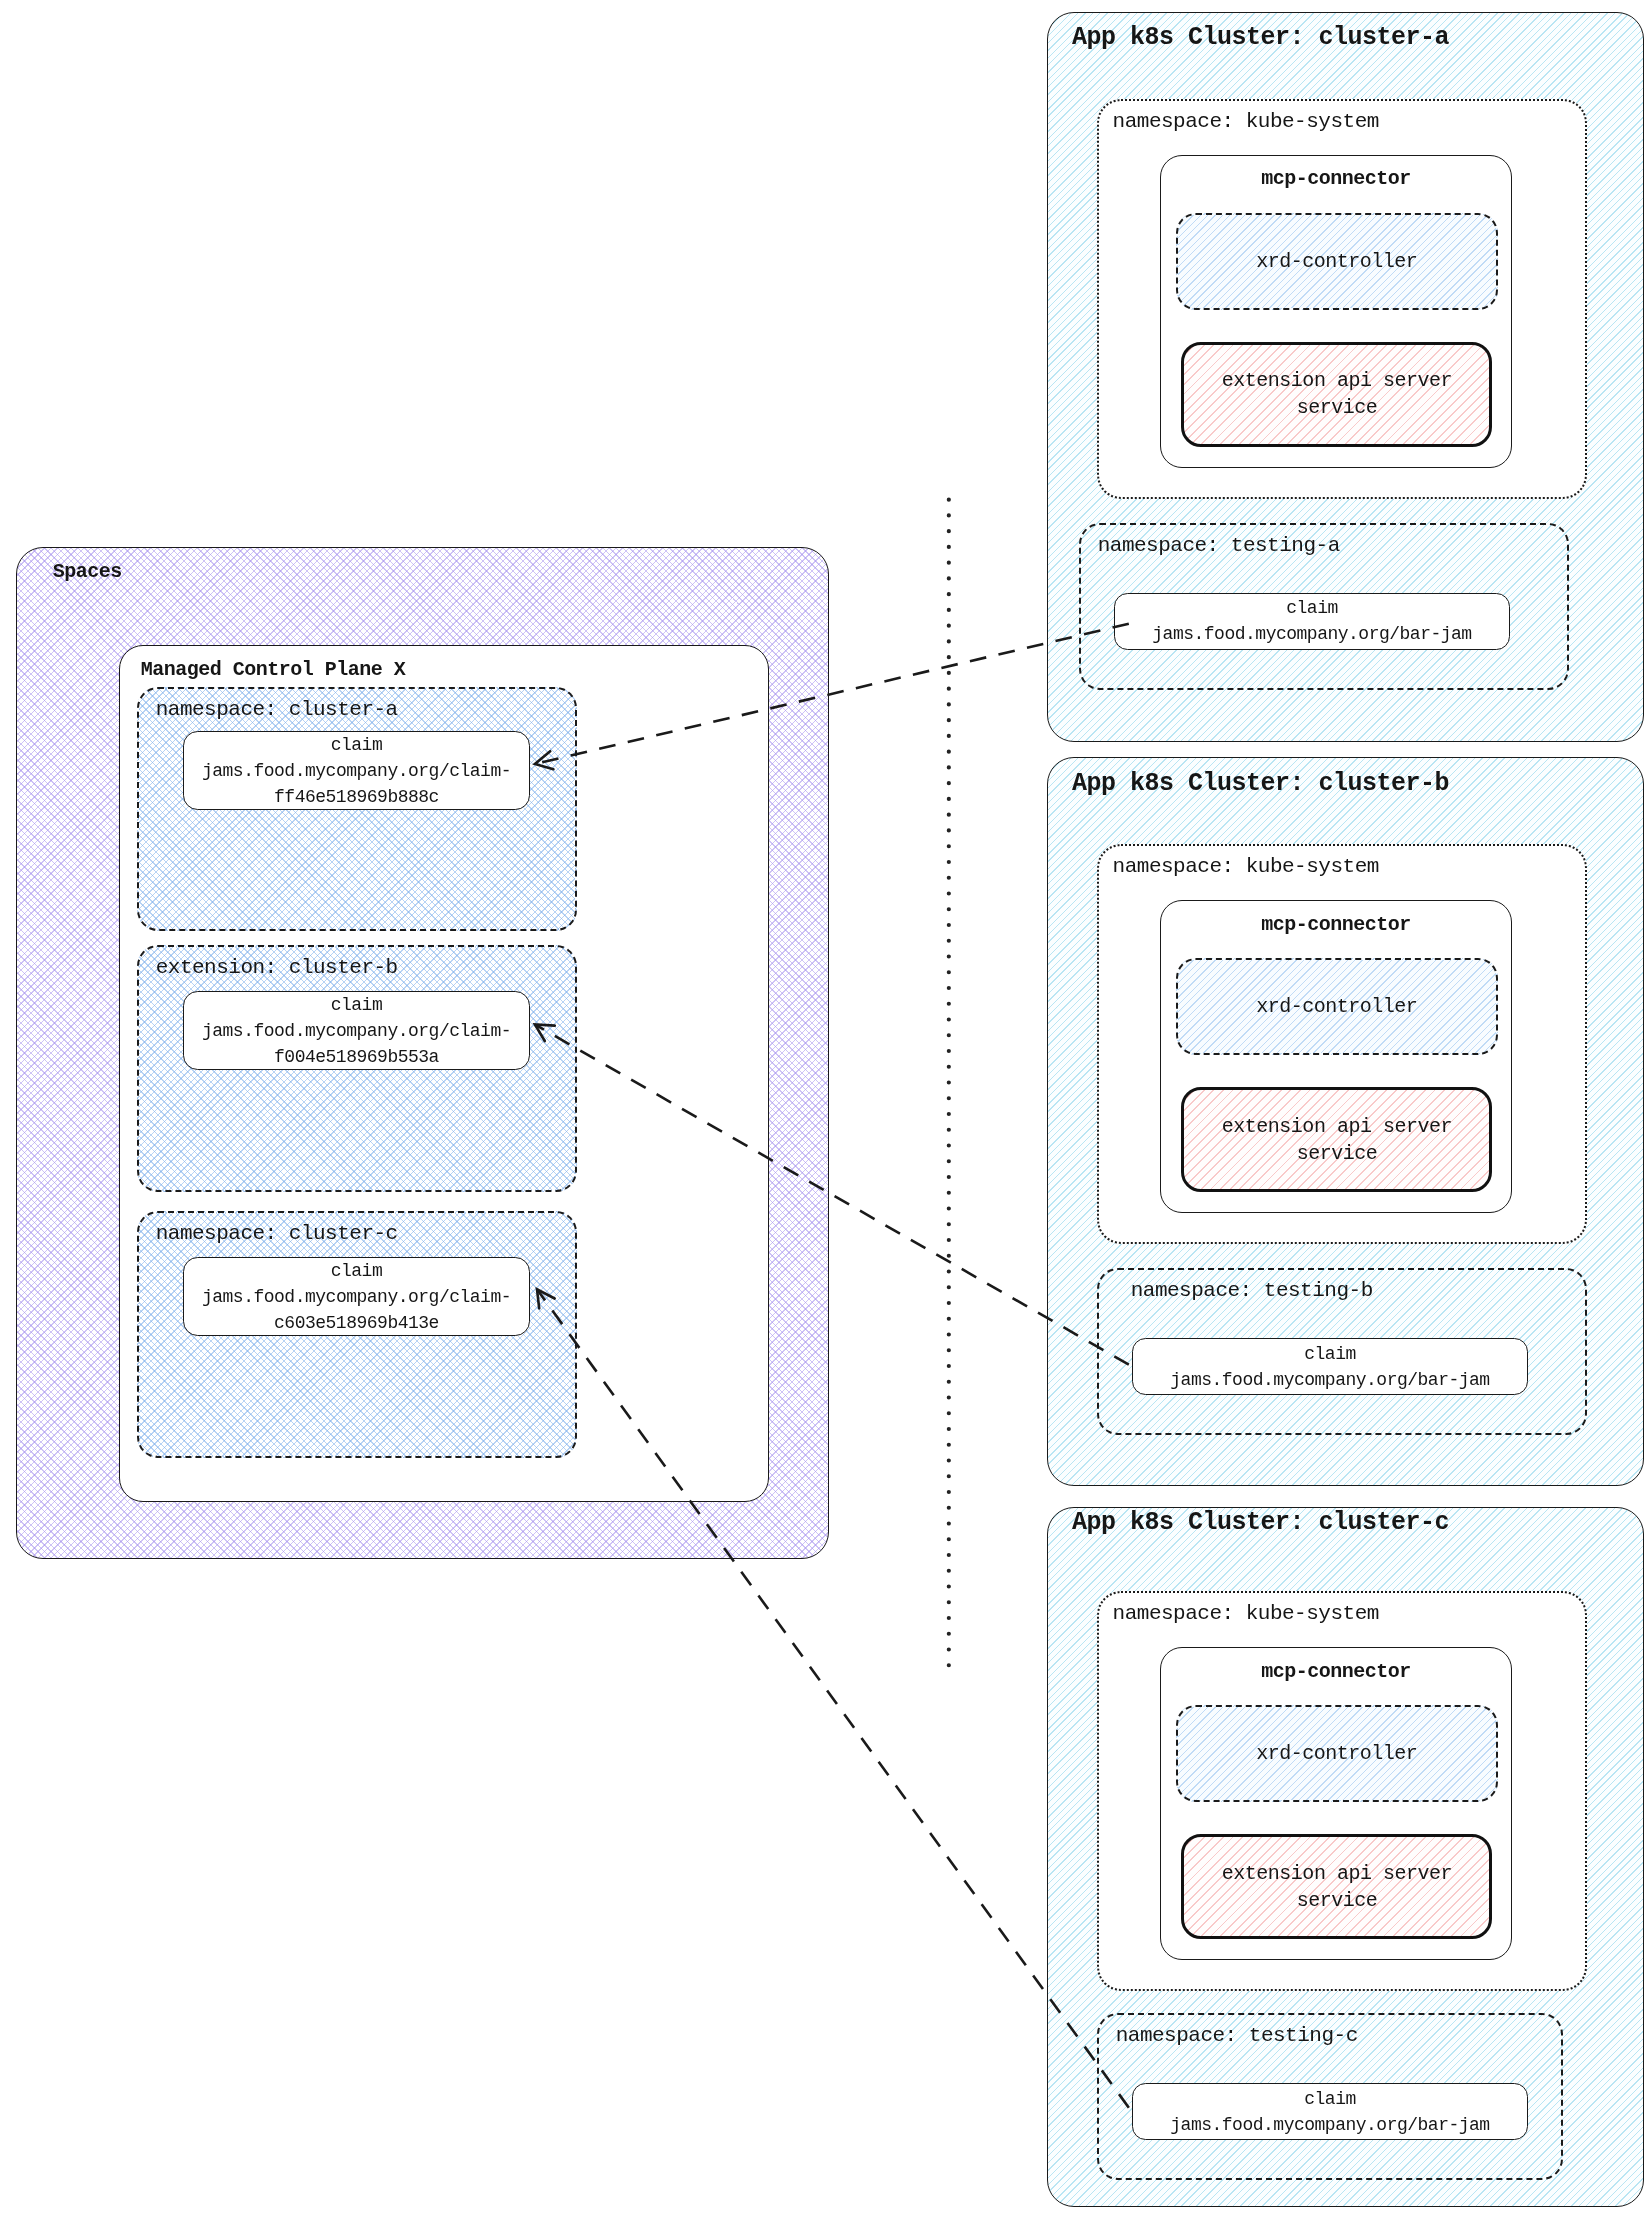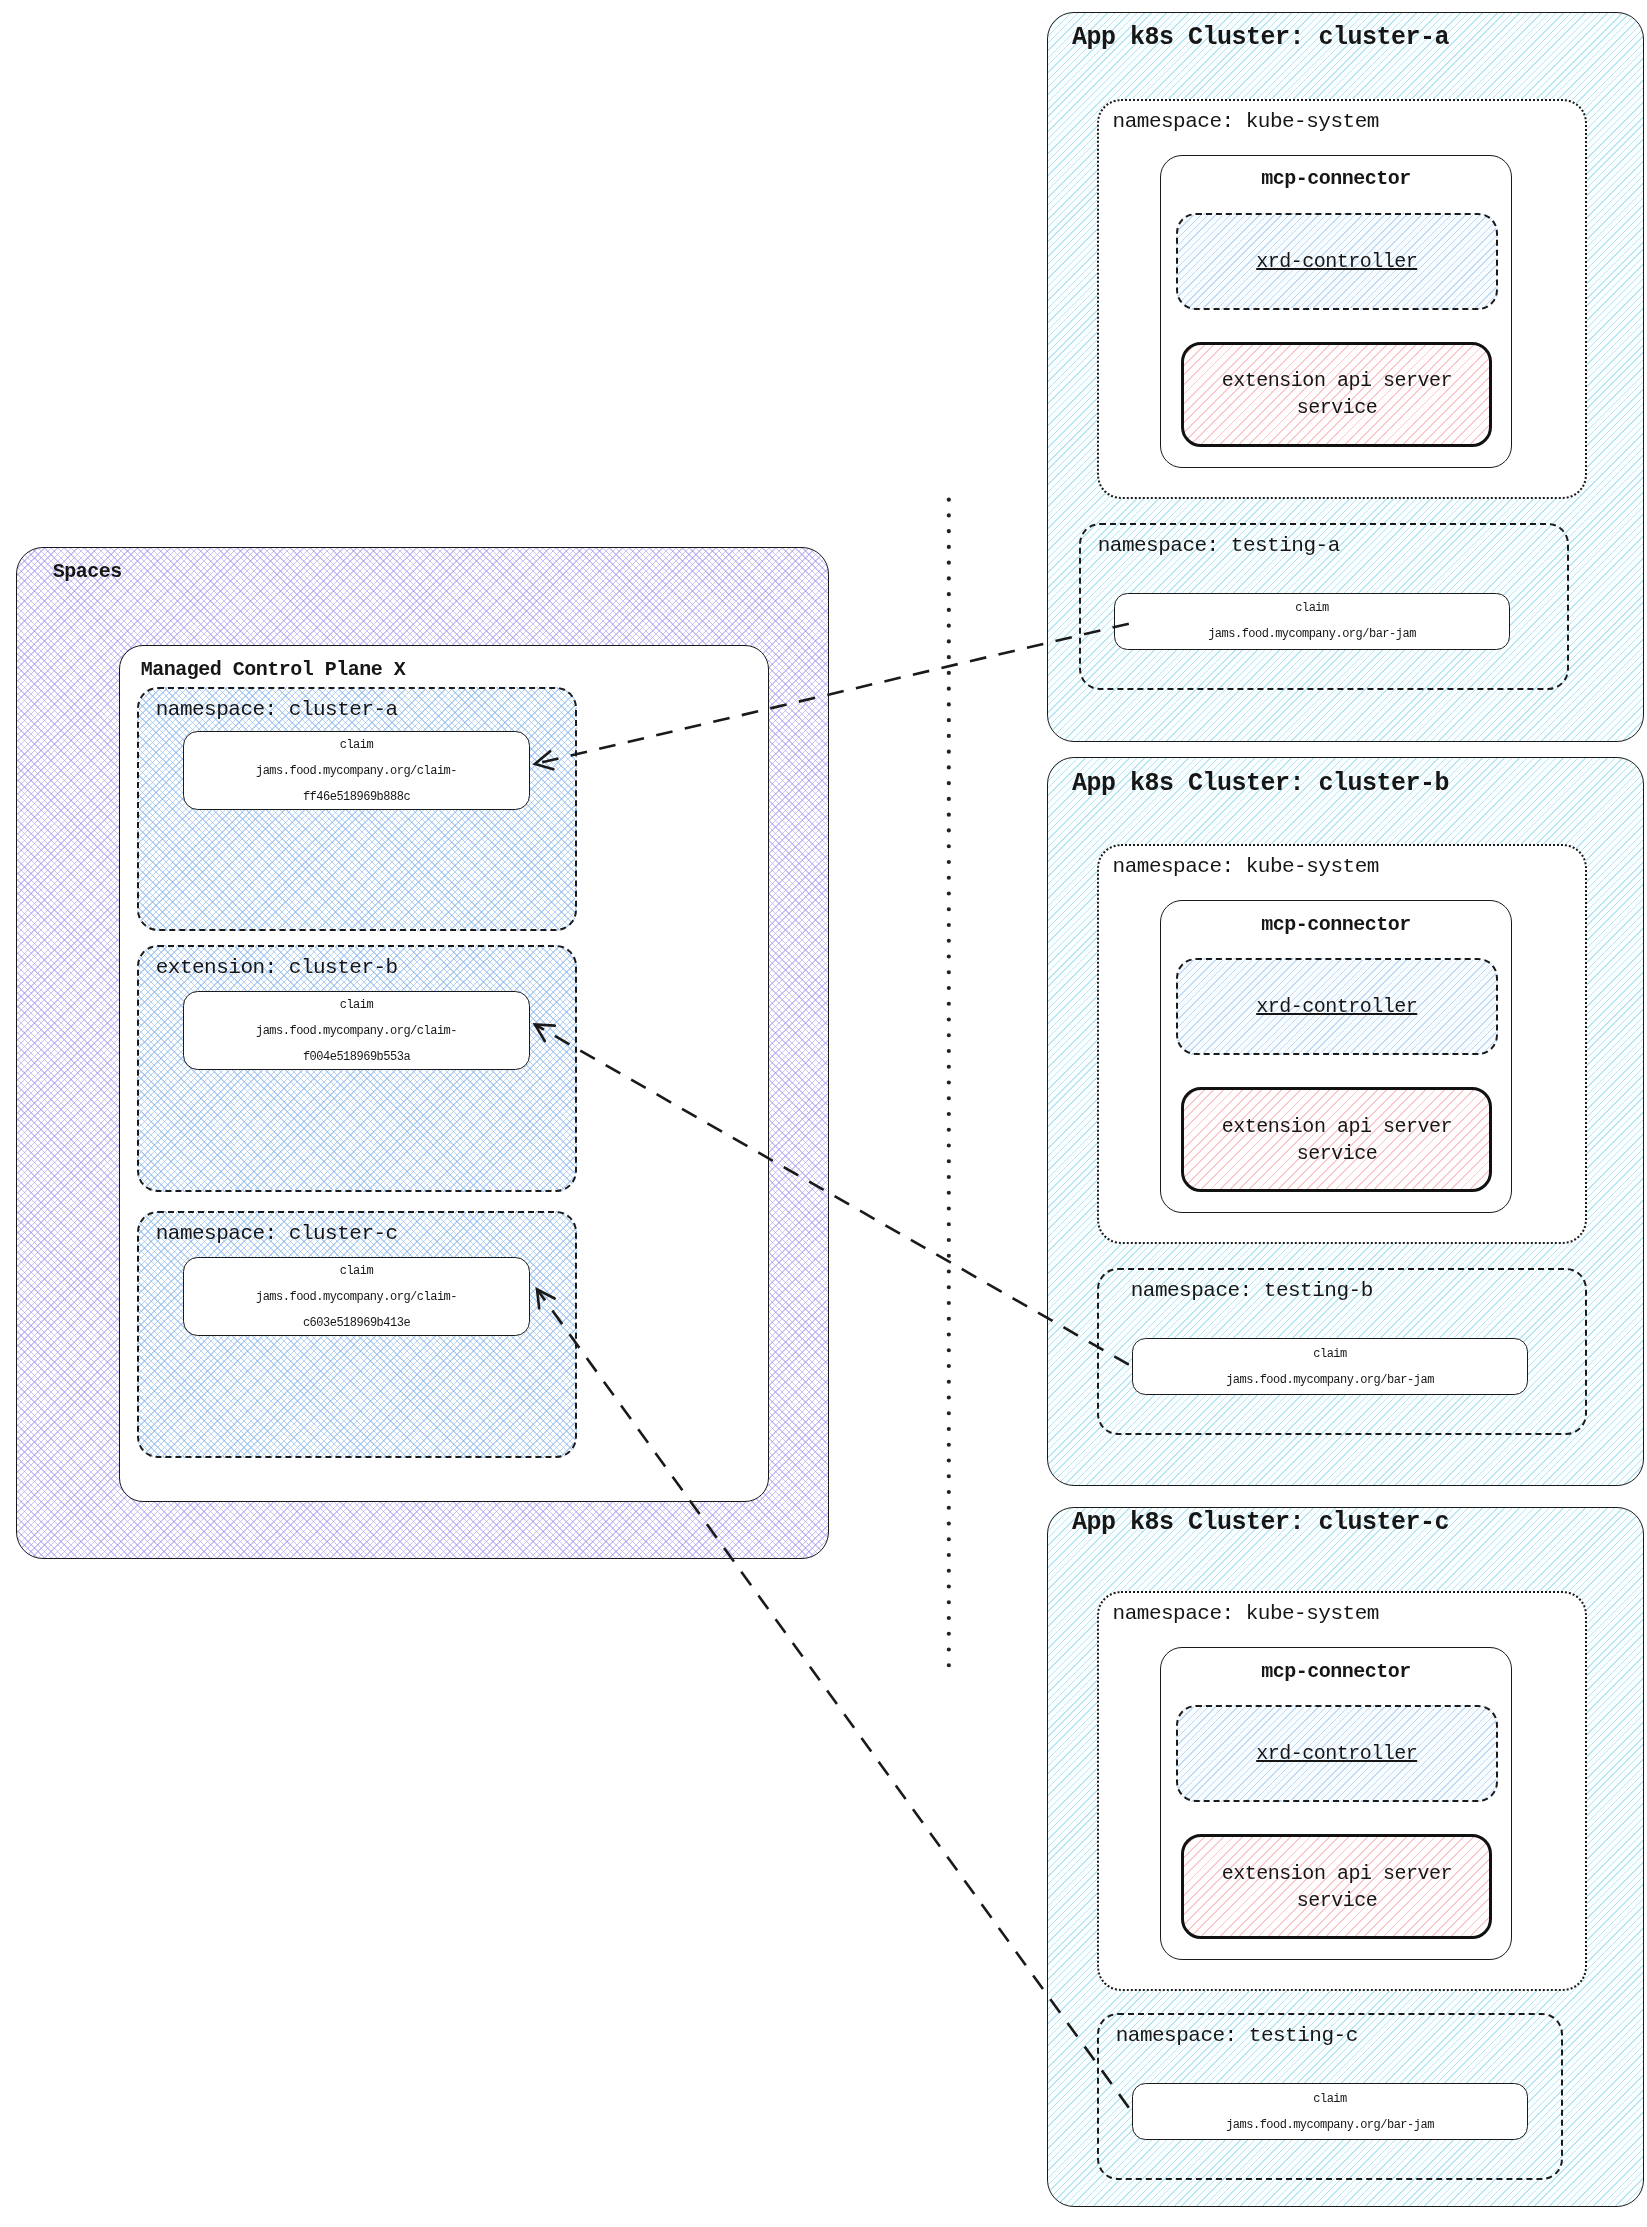--- a/index.html
+++ b/index.html
@@ -34,31 +34,31 @@
   .fill-pink-hatch{
     background:
       repeating-linear-gradient(135deg, rgba(242,150,150,.5) 0 1.3px, transparent 1.3px 6.8px),
       #fffdfd;
   }
   .fill-white{background:#ffffff;}
 
   
   .b-solid-3 {border:1.6px solid #1a1a1a;}
   .b-solid-6 {border:3.1px solid #111111;}
-  .b-dash-5  {border:2.6px dashed #1a1a1a;text-decoration:underline;}
+  .b-dash-5  {border:2.6px dashed #1a1a1a;}
   .b-dot-5   {border:2.6px dotted #1a1a1a;}
 
   
   .lbl{white-space:nowrap;}
   .title-lg{font-size:25px;font-weight:bold;letter-spacing:-0.5px;}
   .title-md{font-size:20px;font-weight:bold;letter-spacing:-0.5px;}
   .ns-lbl{font-size:21px;font-weight:normal;letter-spacing:-0.5px;}
   .node-lbl{font-size:20px;font-weight:normal;letter-spacing:-0.5px;}
   .claim-box{display:flex;flex-direction:column;align-items:center;justify-content:center;
-             text-align:center;font-size:12px;line-height:26px;letter-spacing:-0.5px;}
+             text-align:center;font-size:18px;line-height:26px;letter-spacing:-0.5px;}
   .center-both{display:flex;flex-direction:column;align-items:center;justify-content:center;text-align:center;}
 
   svg.overlay{position:absolute;left:0;top:0;pointer-events:none;}
 </style>
 </head>
 <body>
 
 <div class="canvas">
 
   <div class="abs fill-purple-cross b-solid-3" style="left:15.7px;top:547px;width:813px;height:1012px;border-radius:27px;">

